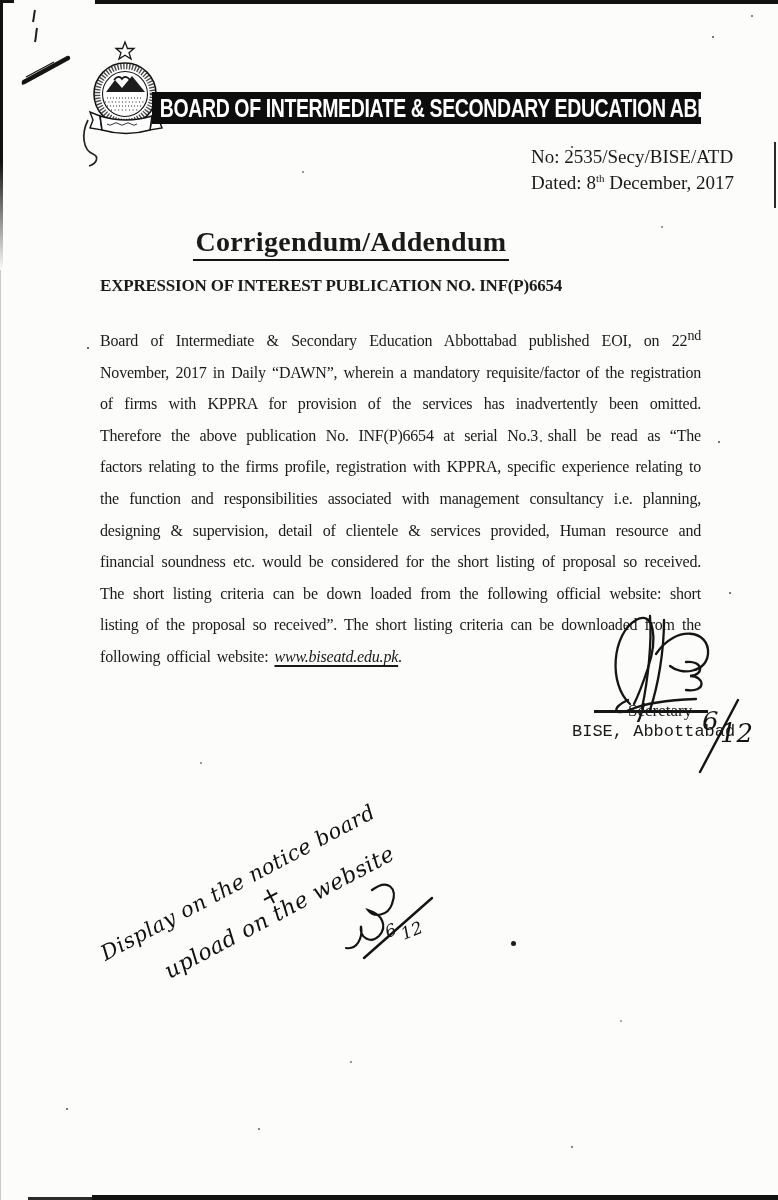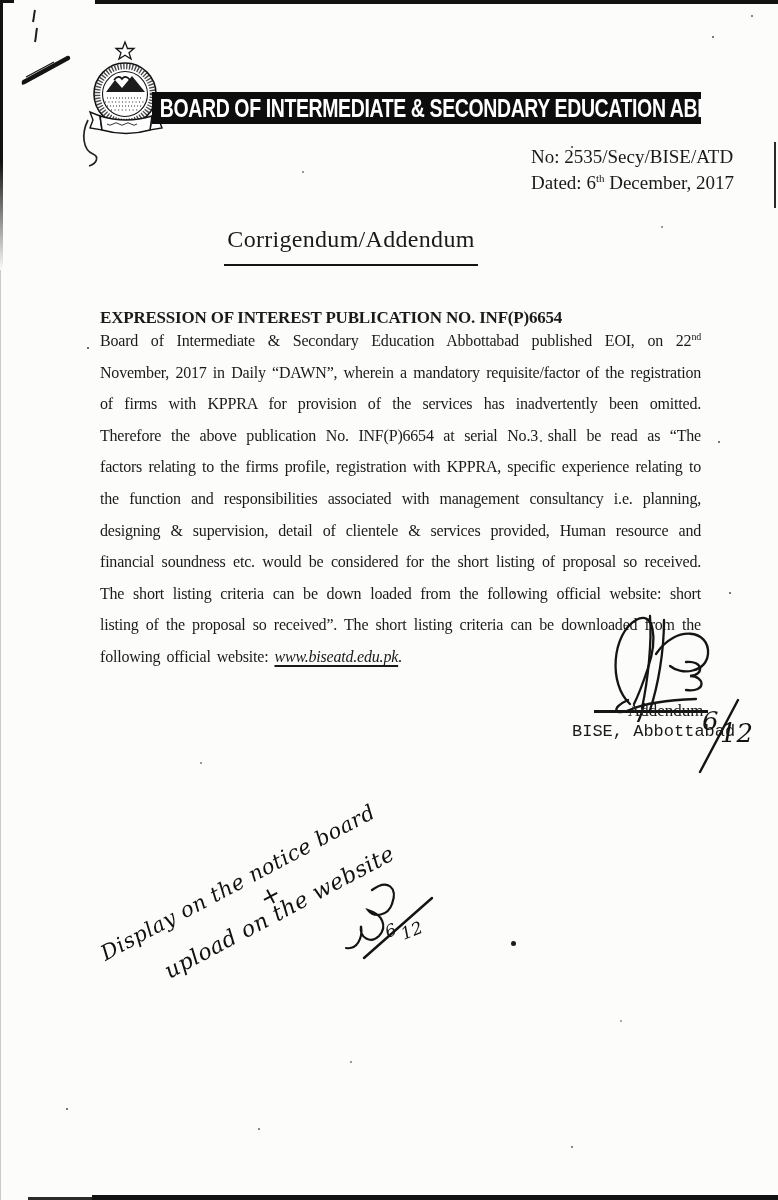--- a/index.html
+++ b/index.html
@@ -34,28 +34,28 @@
   .banner span {
     font-family:"Liberation Sans", sans-serif; font-weight:bold; font-size:25px;
     color:#ffffff; white-space:nowrap; letter-spacing:-0.5px;
     transform:scaleX(0.78); transform-origin:0 50%; padding-left:10px;
   }
   .ref-block { position:absolute; left:499px; top:144px; font-size:19px; line-height:26px;margin-left:32px; }
   .sup { font-size:11px; vertical-align:super; line-height:0; }
   
   .title-wrap { position:absolute; left:100px; top:226px; width:600px;
     text-align:center; transform:translateX(-49px); }
-  .title-text { font-weight:normal; font-size:24px; letter-spacing:.3px;
-    border-bottom:2.5px solid #141414; padding:0 3px 12px; }
-  .subject { position:absolute; left:100px; top:308px; font-weight:bold;
+  .title-text { font-weight:bold; font-size:28px; letter-spacing:.3px;
+    border-bottom:2.5px solid #141414; padding:0 3px 2px; }
+  .subject { position:absolute; left:100px; top:276px; font-weight:bold;
     font-size:17px; letter-spacing:-0.2px; }
   .body-text { position:absolute; left:100px; top:325px; width:601px;
     font-size:16px; line-height:31.6px; letter-spacing:-0.2px;
     text-align:justify; word-spacing:2.2px; }
-  .body-text .sup { font-size:10px; }
+  .body-text .sup { font-size:14px; }
   .url { text-decoration:underline; text-decoration-thickness:1.5px; text-underline-offset:3px;font-style:italic; }
   
   .sig-svg   { position:absolute; left:596px; top:610px; }
   .sig-strike{ position:absolute; left:594px; top:710px; width:114px; height:2.5px; background:#161616; }
   .sig-title { position:absolute; left:628px; top:701px; font-size:17px; }
   .sig-org   { position:absolute; left:572px; top:722px; font-size:17px;font-family:Liberation Mono, monospace; }
   .sigdate-svg { position:absolute; left:694px; top:694px; }
   
   .note { position:absolute; left:86px; top:856px; width:380px; height:110px;
     transform:rotate(-28deg); font-family:"DejaVu Serif", serif; font-style:italic; color:#101010; }
@@ -106,21 +106,21 @@
     <path d="M 12,76 Q 38,84 64,76 L 62,90 Q 38,97 14,90 Z" fill="#ffffff" stroke="#141414" stroke-width="1.6"></path>
     <path d="M 19,84 q 3,2.5 6,0 q 3,-2.5 6,0 q 3,2.5 6,0 q 3,-2.5 6,0 q 3,2.5 6,0" stroke="#1a1a1a" stroke-width="0.9" fill="none"></path>
   </svg>
 
   <div class="banner">
     <span>BOARD OF INTERMEDIATE &amp; SECONDARY EDUCATION ABBOTTABAD</span>
   </div>
 
   <div class="ref-block">
     <div>No: 2535/Secy/BISE/ATD</div>
-    <div><span>Dated: 6</span><sup class="sup">th</sup><span> December, 2017</span></div>
+    <div><span>Dated: 8</span><sup class="sup">th</sup><span> December, 2017</span></div>
   </div>
 
   <div class="title-wrap">
     <span class="title-text">Corrigendum/Addendum</span>
   </div>
 
   <div class="subject">EXPRESSION OF INTEREST PUBLICATION NO. INF(P)6654</div>
 
   <div class="body-text"><span>Board of Intermediate &amp; Secondary Education Abbottabad published EOI, on 22</span><sup class="sup">nd</sup><span> November, 2017 in Daily “DAWN”, wherein a mandatory requisite/factor of the registration of firms with KPPRA for provision of the services has inadvertently been omitted. Therefore the above publication No. INF(P)6654 at serial No.3 shall be read as “The factors relating to the firms profile, registration with KPPRA, specific experience relating to the function and responsibilities associated with management consultancy i.e. planning, designing &amp; supervision, detail of clientele &amp; services provided, Human resource and financial soundness etc. would be considered for the short listing of proposal so received. The short listing criteria can be down loaded from the following official website: short listing of the proposal so received”. The short listing criteria can be downloaded from the following official website: </span><span class="url">www.biseatd.edu.pk</span><span>.</span></div>
 
@@ -129,21 +129,21 @@
       <path d="M 34,94 C 12,74 16,24 40,10 C 58,0 62,28 52,58 C 47,73 42,86 38,94"></path>
       <path d="M 54,6 C 56,32 52,70 46,98"></path>
       <path d="M 68,10 C 68,42 62,76 54,100"></path>
       <path d="M 60,44 C 80,14 114,20 112,44 C 110,62 86,66 74,56"></path>
       <path d="M 90,52 C 107,50 109,65 94,66 C 109,66 111,83 90,80"></path>
       <path d="M 32,90 C 14,98 18,107 36,99 C 52,92 76,90 100,89"></path>
       <path d="M 48,94 C 46,102 44,108 42,112"></path>
     </g>
   </svg>
   <div class="sig-strike"></div>
-  <div class="sig-title">Addendum</div>
+  <div class="sig-title">Secretary</div>
   <div class="sig-org">BISE, Abbottabad</div>
   <svg class="sigdate-svg" width="60" height="84" viewBox="0 0 60 84">
     <line x1="44" y1="6" x2="6" y2="78" stroke="#141414" stroke-width="2.4" stroke-linecap="round"></line>
     <text x="8" y="36" font-size="26">6</text>
     <text x="26" y="48" font-size="26">12</text>
   </svg>
 
   <div class="note">
     <span class="note-line1">Display on the notice board</span>
     <span class="note-plus">+</span>

